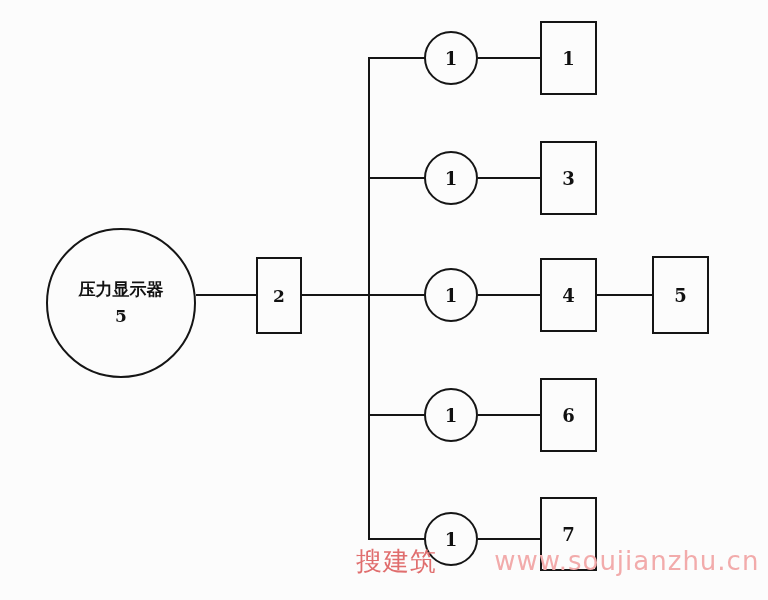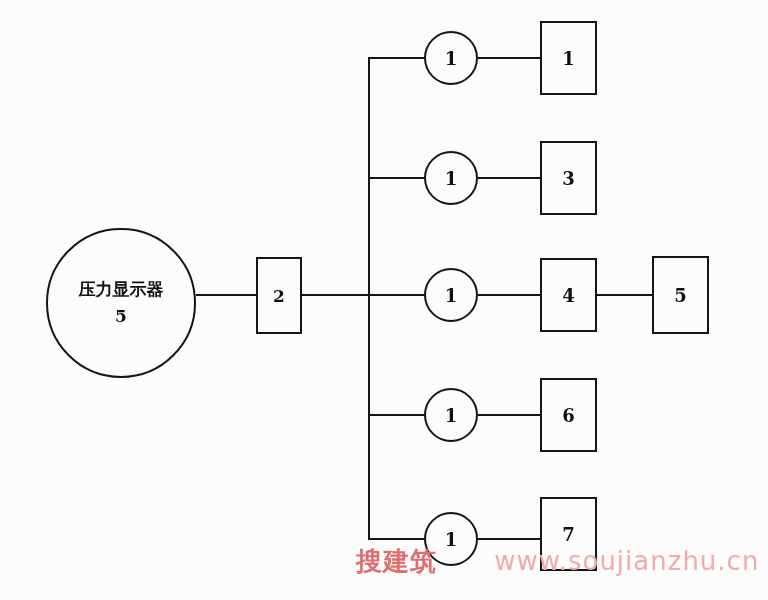--- a/index.html
+++ b/index.html
@@ -54,21 +54,21 @@
   }
   .watermark {
     position: absolute;
     left: 356px;
     top: 544px;
     font-size: 26px;
     letter-spacing: 1px;
     white-space: nowrap;
     font-family: "DejaVu Sans", sans-serif;
   }
-  .wm-brand { color: #e06e6e; font-weight: bold; }
+  .wm-brand { color: #e06e6e; font-weight: normal; }
   .wm-site  { color: #f2abab; margin-left: 48px; }
 </style>
 </head>
 <body>
 
 <div class="canvas">
 
   <div class="node ellipse source">
     <span>压力显示器</span>
     <span>5</span>

